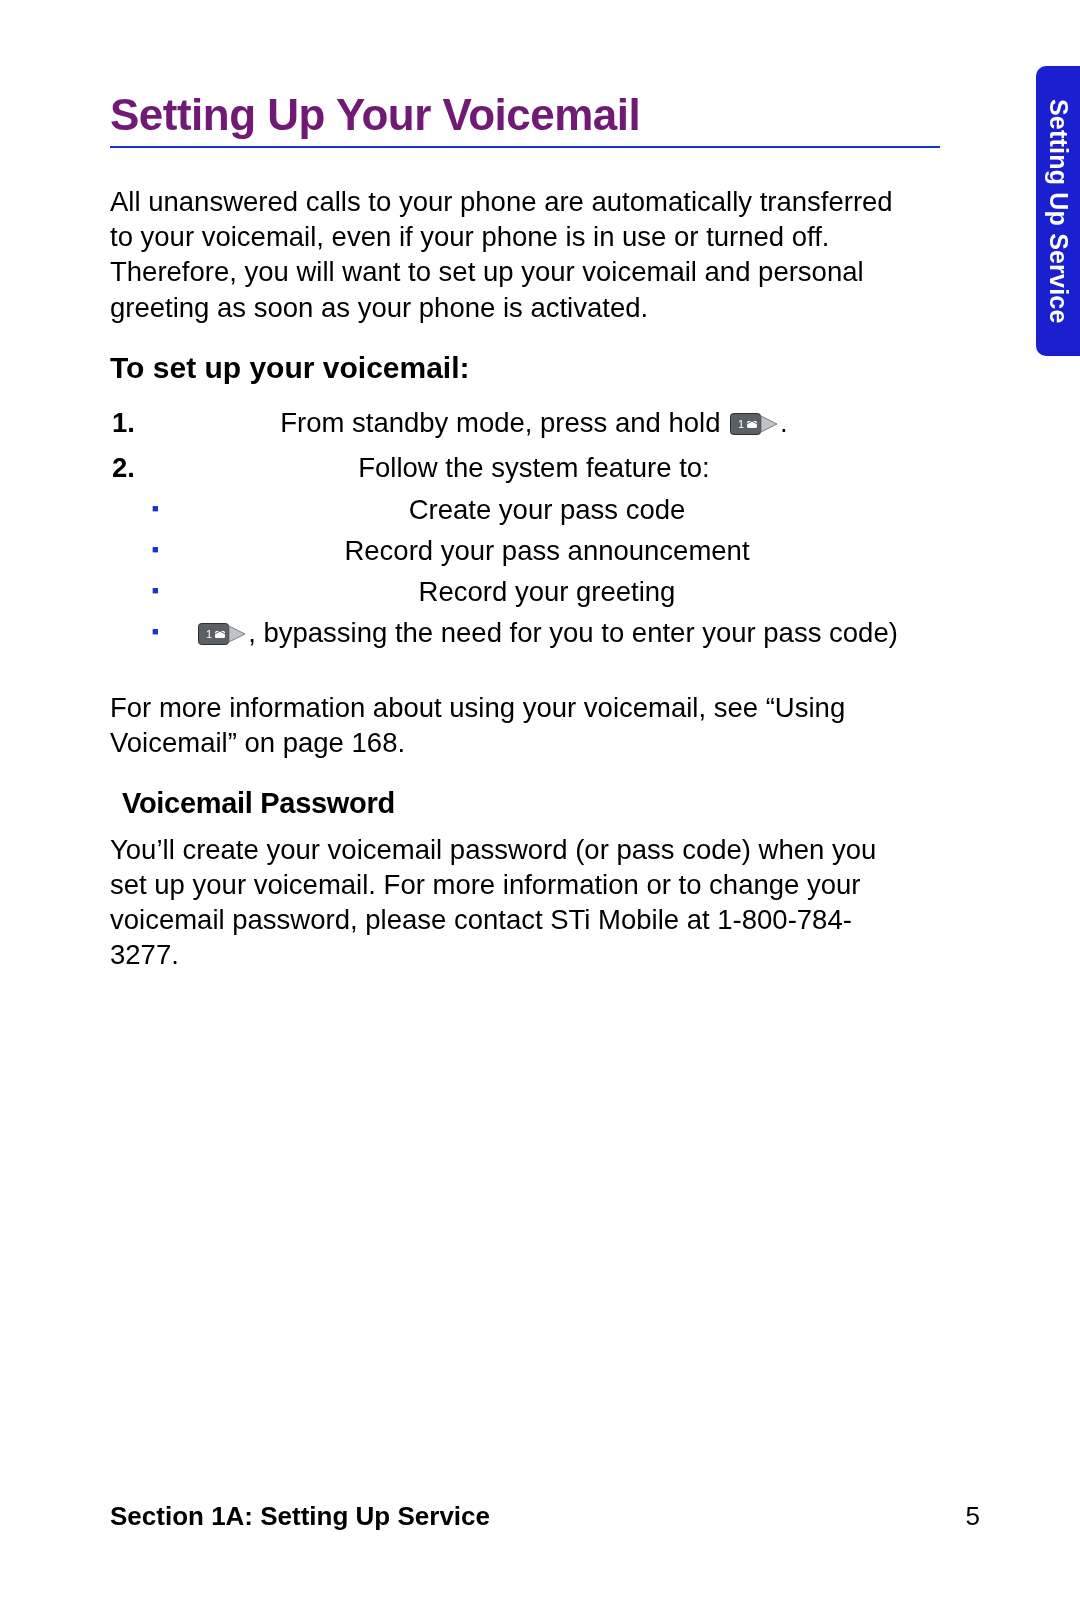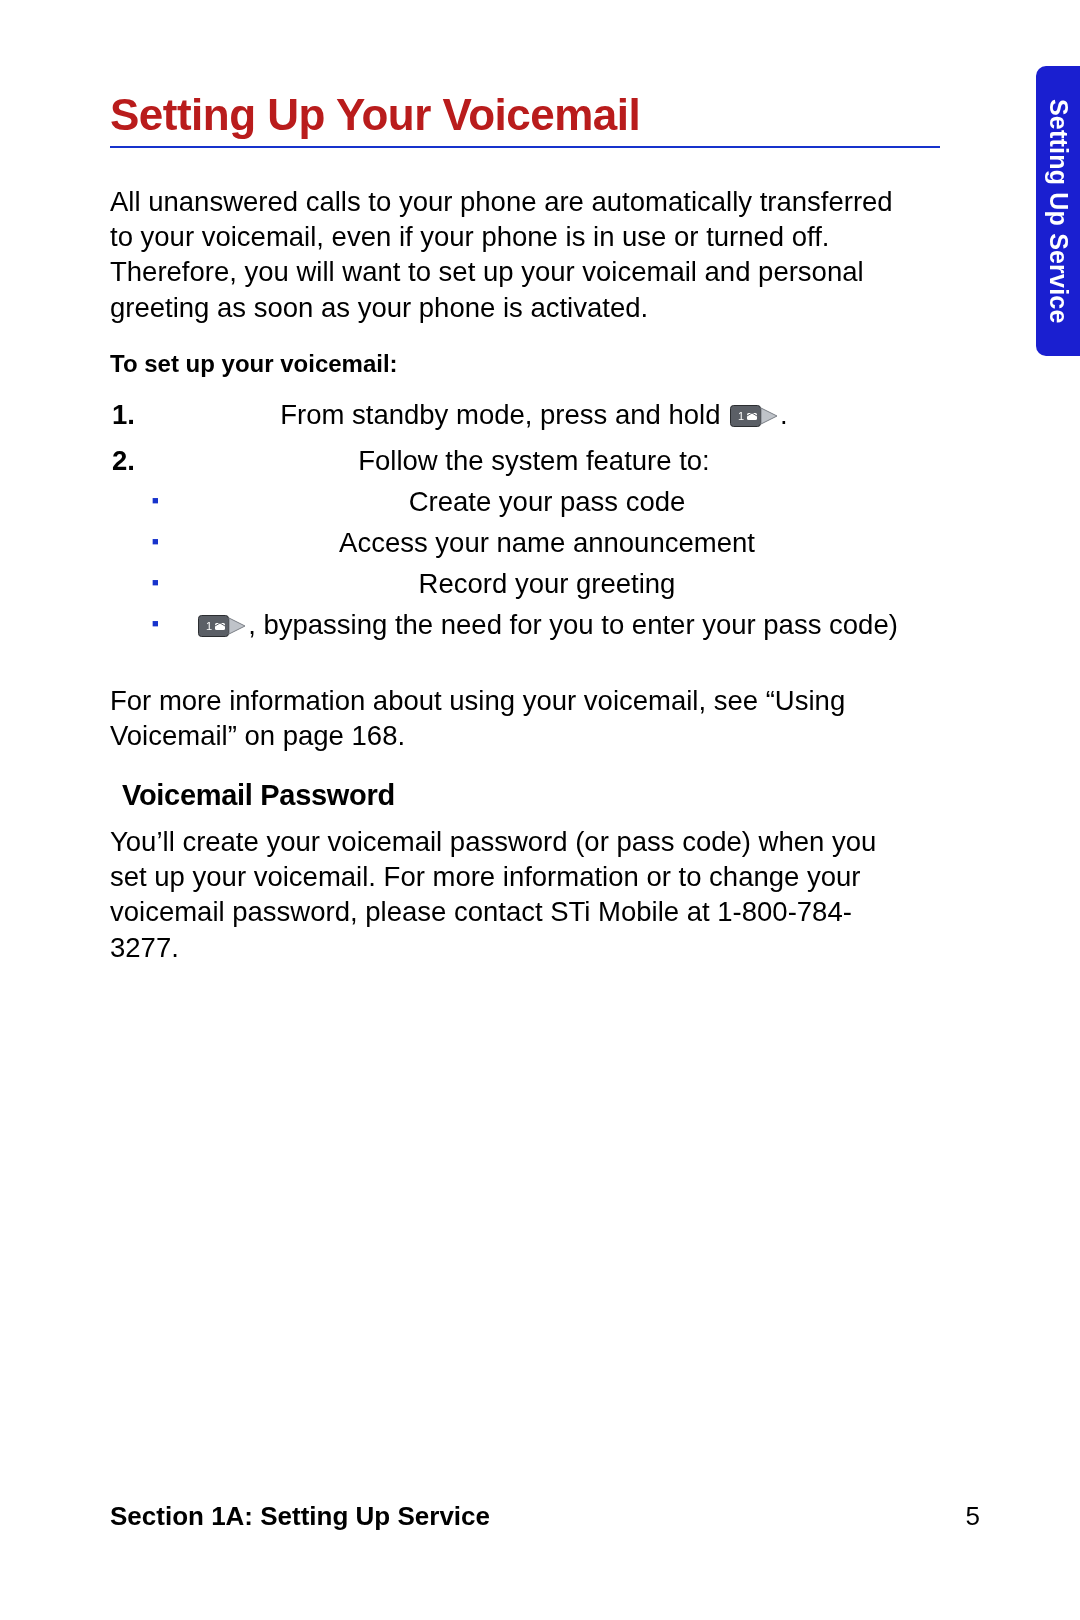--- a/index.html
+++ b/index.html
@@ -1,21 +1,21 @@
 <!DOCTYPE html>
 <html><head>
 <meta charset="utf-8">
 <style>
   * { box-sizing: border-box; margin: 0; padding: 0; }
   html, body { width: 1080px; height: 1620px; background: #fff; font-family: "Myriad Pro", "Segoe UI", "Helvetica Neue", Arial, sans-serif; color: #000; }
   .page { position: relative; width: 1080px; height: 1620px; padding: 90px 100px 0 110px; }
-  .heading { color: #b91c1c; font-size: 44px; font-weight: 700; letter-spacing: -0.5px; border-bottom: 2.5px solid #1733cc; padding-bottom: 6px; margin-bottom: 36px; margin-right: 40px; }
+  .heading { color: #701a75; font-size: 44px; font-weight: 700; letter-spacing: -0.5px; border-bottom: 2.5px solid #1733cc; padding-bottom: 6px; margin-bottom: 36px; margin-right: 40px; }
   .body-text { font-size: 27.5px; line-height: 1.28; }
   .para { margin: 0 60px 24px 0; }
-  .lead { font-weight: 700; margin: 10px 0 18px 0; font-size: 24px; }
+  .lead { font-weight: 700; margin: 10px 0 18px 0; font-size: 30px; }
   ol.steps { list-style: none; margin: 0 60px 20px 0; }
   ol.steps > li { display: flex; margin-bottom: 10px; }
   ol.steps > li .num { font-weight: 700; min-width: 38px; padding-left: 2px; }
   ol.steps > li .txt { flex: 1; text-align: center; }
   ul.bullets { list-style: none; margin: 6px 0 0 0; }
   ul.bullets li { position: relative; padding-left: 26px; margin-bottom: 6px; }
   ul.bullets li::before { content: "■"; color: #1733cc; font-size: 11px; position: absolute; left: 4px; top: 9px; }
   .subhead { font-weight: 700; font-size: 29px; margin: 24px 0 10px 12px; letter-spacing: -0.3px; }
   .key-icon { display: inline-block; width: 48px; height: 22px; vertical-align: -3px; margin: 0 2px; }
   .key-icon svg { width: 100%; height: 100%; display: block; }
@@ -54,21 +54,21 @@
                 <path d="M17 11 L22 8 L27 11" stroke="#5b5f66" stroke-width="1" fill="none"></path>
               </svg></span><span>.</span>
         </span>
       </li>
       <li>
         <span class="num">2.</span>
         <span class="txt">
           <span>Follow the system feature to:</span>
           <ul class="bullets">
             <li>Create your pass code</li>
-            <li>Access your name announcement</li>
+            <li>Record your pass announcement</li>
             <li>Record your greeting</li>
             <li>
               <span class="key-icon"><svg viewBox="0 0 48 22">
                     <rect x="0.5" y="0.5" width="30" height="21" rx="3" fill="#5b5f66" stroke="#2b2d30"></rect>
                     <path d="M31 3 L47 11 L31 19 Z" fill="#bfc3c9" stroke="#7a7e85"></path>
                     <text x="8" y="15" font-size="11" fill="#fff" font-family="Arial">1</text>
                     <rect x="17" y="8" width="10" height="7" rx="1.5" fill="#fff"></rect>
                     <path d="M17 11 L22 8 L27 11" stroke="#5b5f66" stroke-width="1" fill="none"></path>
                   </svg></span><span>, bypassing the need for you to enter your pass code)</span>
             </li>

